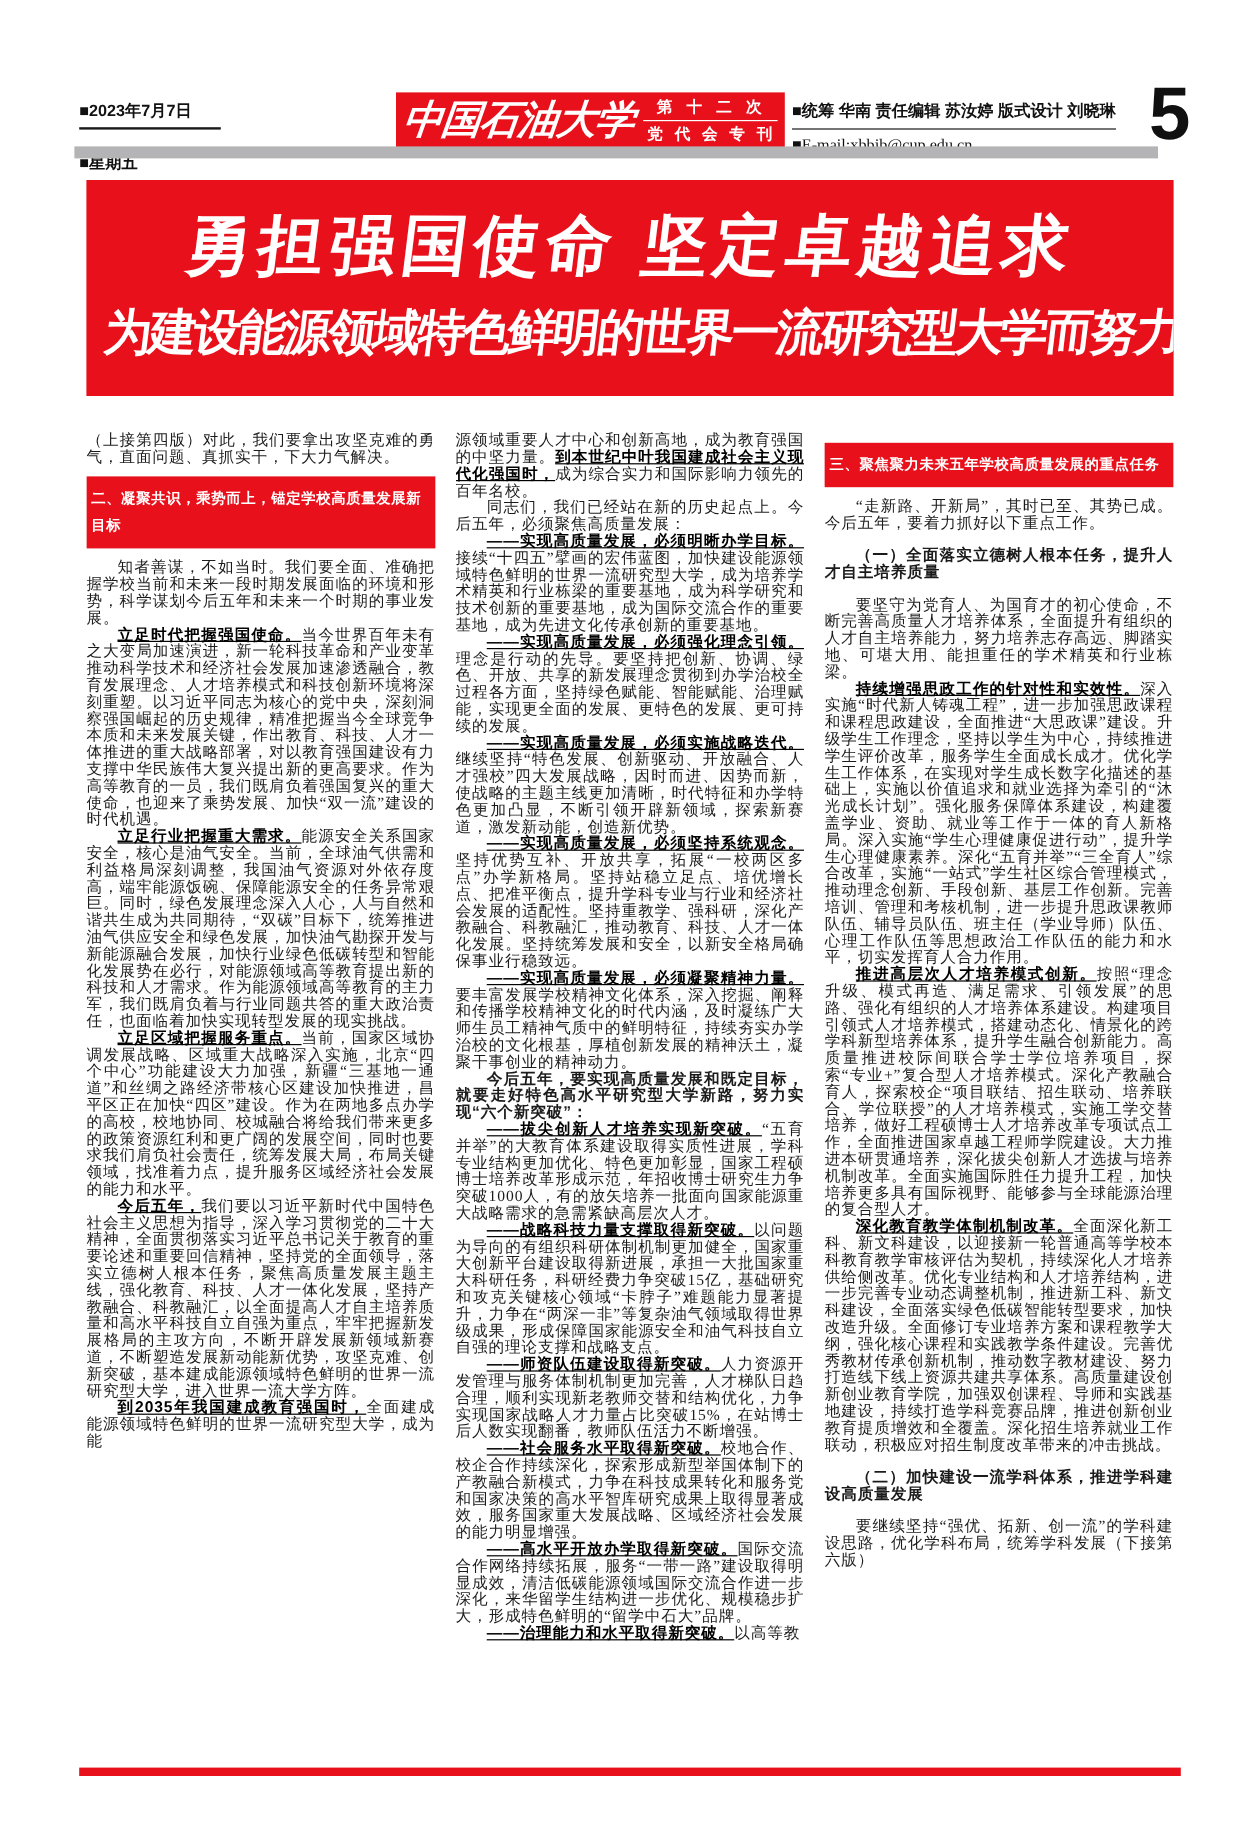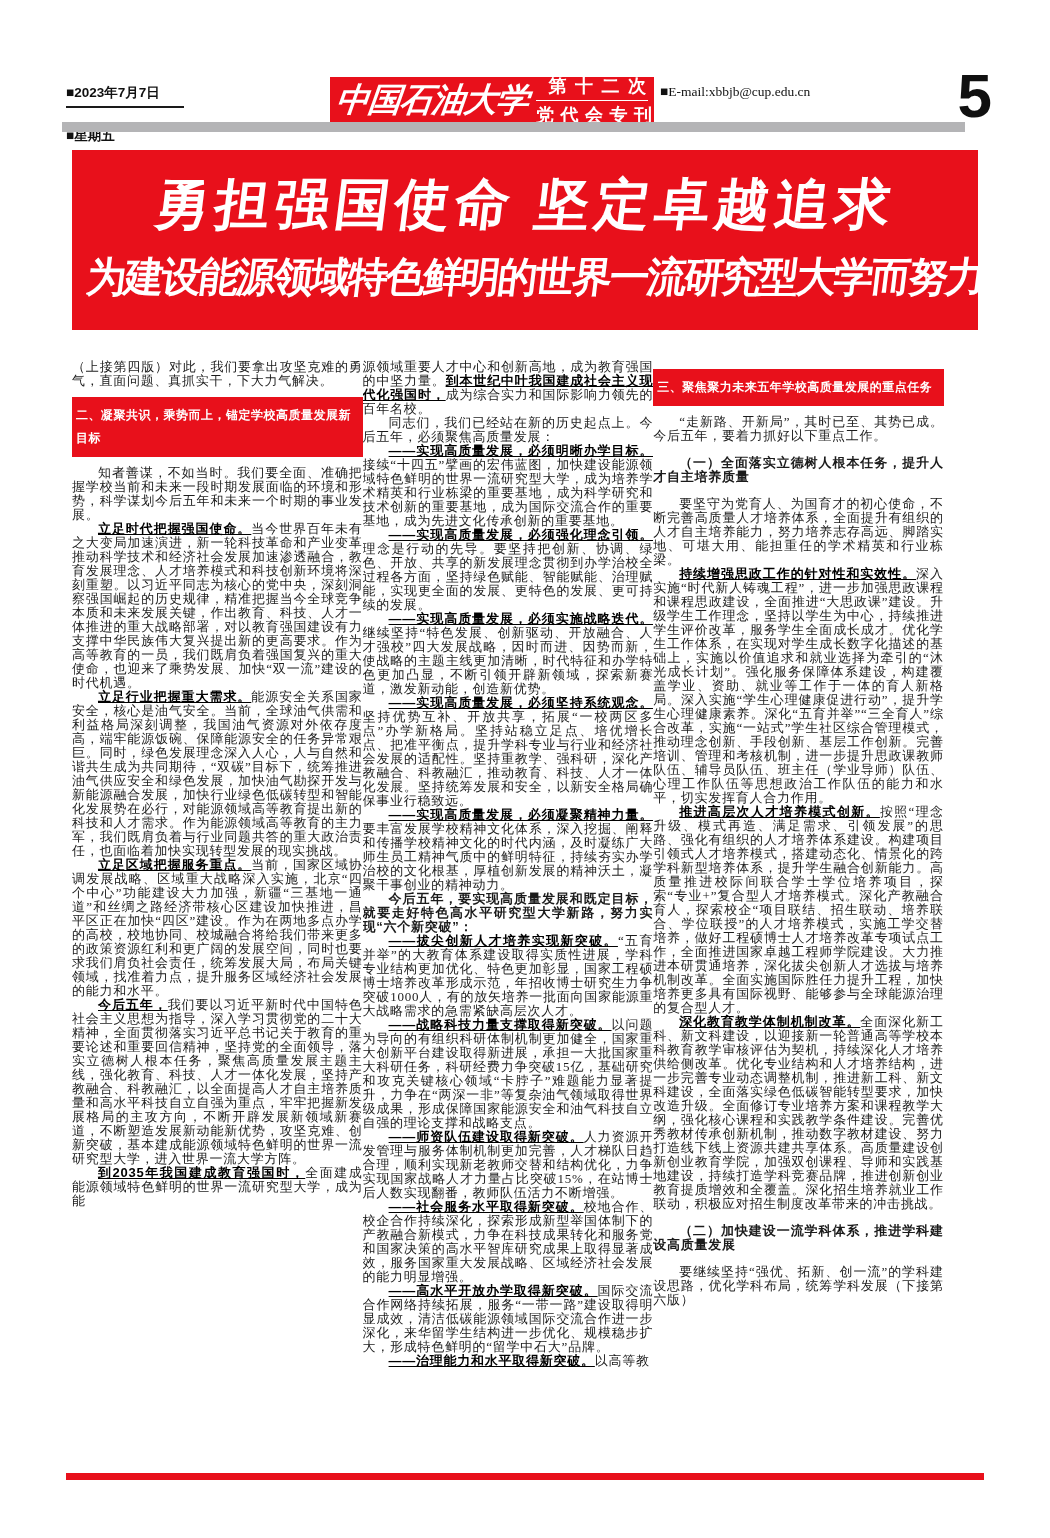--- a/index.html
+++ b/index.html
@@ -10,22 +10,22 @@
   
   .hdr-date { position:absolute; left:66px; top:84px; font-family:"Liberation Sans",sans-serif;
               font-weight:700; font-size:13.5px; color:#111; }
   .hdr-date .u { display:inline-block; min-width:118px; border-bottom:2px solid #1a1a1a;
                  padding-bottom:4px; margin-bottom:19px; }
   .masthead { position:absolute; left:330px; top:77px; width:324px; height:47px;
               background:var(--red); display:flex; align-items:center; }
   .masthead-title { flex:1; color:#fff; font-family:"DejaVu Serif",serif; font-style:italic;
                     font-weight:700; font-size:33px; white-space:nowrap; padding-left:6px;
                     transform:skewX(-6deg); letter-spacing:-1px; }
-  .edition { width:112px; color:#fff; font-family:Liberation Serif, serif; font-weight:700;
-             font-size:18px; text-align:right; margin-right:6px; }
+  .edition { width:112px; color:#fff; font-family:Liberation Mono, monospace; font-weight:700;
+             font-size:13px; text-align:center; margin-right:6px; }
   .edition .top { display:block; border-bottom:1.5px solid #fff; padding-bottom:2px;
                   margin-bottom:2px; letter-spacing:2px; white-space:nowrap; }
   .edition .bot { display:block; letter-spacing:1px; white-space:nowrap; }
   .hdr-credits { position:absolute; left:660px; top:84px; font-size:13.5px; color:#111; }
   .hdr-credits .u { display:inline-block; font-family:"Liberation Sans",sans-serif; font-weight:700;
                     border-bottom:1.5px solid #1a1a1a; padding-bottom:5px; margin-bottom:5px; }
   .hdr-credits .em { display:block; font-family:"Liberation Serif",serif; font-size:13.5px; }
   .pagenum { position:absolute; right:58px; top:66px; font-family:"Liberation Sans",sans-serif;
              font-weight:700; font-size:62px; line-height:60px; color:#101010; }
   .graybar { position:absolute; left:62px; top:122px; width:903px; height:10px; background:var(--graybar); }
@@ -35,21 +35,21 @@
             color:#fff; text-align:center; overflow:hidden; }
   .banner .l1 { display:inline-block; margin-top:18px; font-family:"Liberation Sans",sans-serif;
                 font-weight:700; font-size:55px; letter-spacing:5px; transform:skewX(-7deg);
                 white-space:nowrap; }
   .banner .l2 { display:inline-block; margin-top:8px; font-family:"Liberation Sans",sans-serif;
                 font-weight:700; font-size:41px; letter-spacing:-2.5px; transform:skewX(-7deg) scaleX(.97);
                 white-space:nowrap; }
 
   
   .columns { position:absolute; left:72px; top:360px; width:906px; height:1112px;
-             display:flex; }
+             display:flex; gap:17px; }
   .col { width:290.6px; height:100%; overflow:hidden; }
   .col p { font-size:13px; line-height:14px; letter-spacing:.75px; text-align:justify;
            text-indent:2em; color:#1b1b1b; }
   .col p.noindent { text-indent:0; }
   .lead { font-family:"Liberation Sans",sans-serif; font-weight:700; color:#000;text-decoration:underline; }
   .boldpara { font-family:"Liberation Sans",sans-serif; font-weight:700; color:#000; }
   .section-box { background:var(--red); color:#fff; font-family:"Liberation Sans",sans-serif;
                  font-weight:700; font-size:12px; line-height:23px; text-align:left;
                  padding:7px 4px; margin:9px 0; letter-spacing:.5px; }
   .subhead { font-family:"Liberation Sans",sans-serif; font-weight:700; color:#000;
@@ -70,20 +70,21 @@
 
   <div class="masthead">
     <div class="masthead-title">中国石油大学</div>
     <div class="edition">
       <span class="top">第 十 二 次</span>
       <span class="bot">党 代 会 专 刊</span>
     </div>
   </div>
 
   <div class="hdr-credits">
+    <span class="u">■统筹 华南  责任编辑 苏汝婷  版式设计 刘晓琳</span>
     <span class="em">■E-mail:xbbjb@cup.edu.cn</span>
   </div>
 
   <div class="pagenum">5</div>
   <div class="graybar"></div>
 
   <div class="banner">
     <span class="l1">勇担强国使命 坚定卓越追求</span><br>
     <span class="l2">为建设能源领域特色鲜明的世界一流研究型大学而努力奋斗</span>
   </div>

